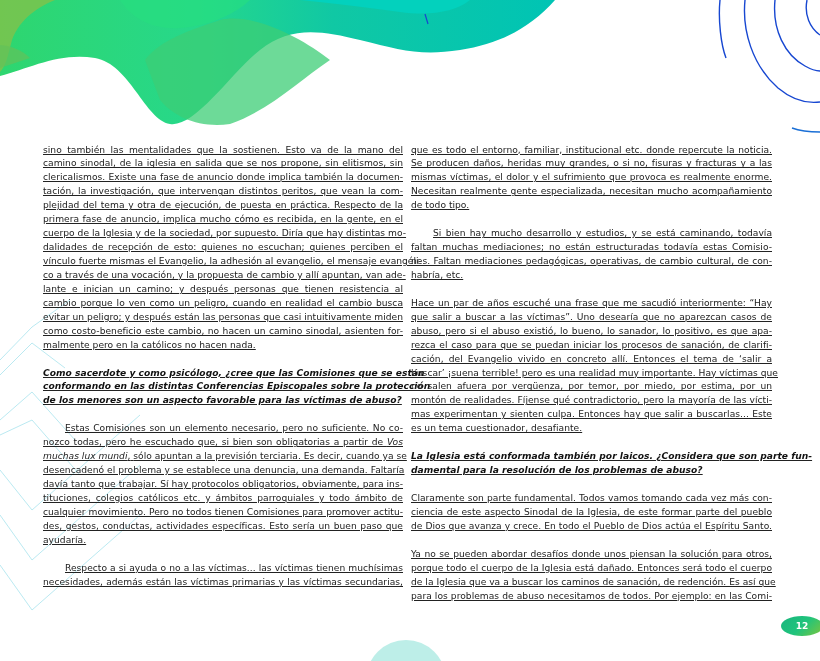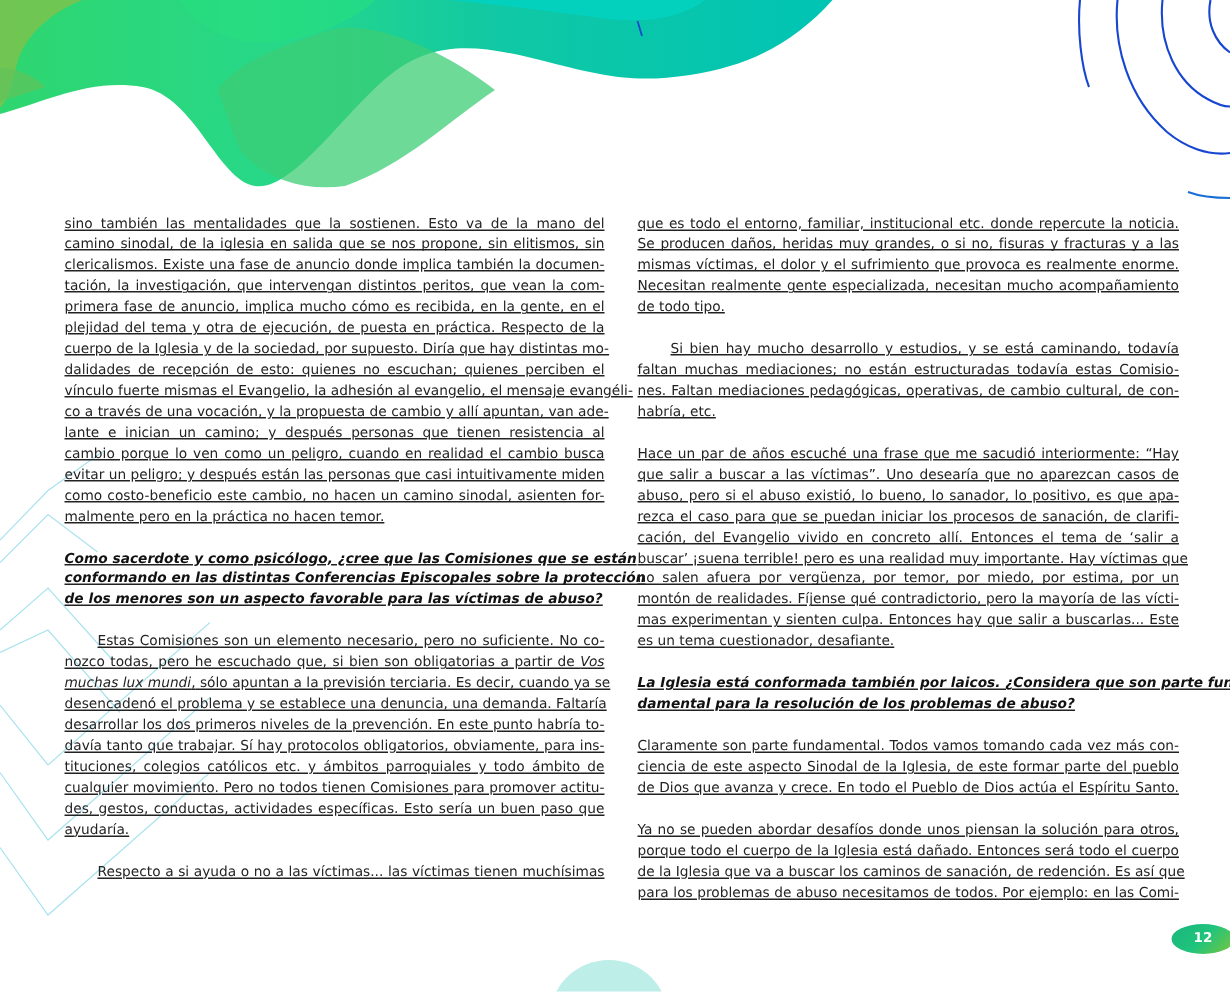--- a/index.html
+++ b/index.html
@@ -9,21 +9,21 @@
     font-family: "DejaVu Sans", sans-serif;
     color: #222222;
   }
   #header-art { position: absolute; left: 0; top: 0; width: 820px; height: 140px; }
   #left-art { position: absolute; left: 0; top: 300px; width: 140px; height: 320px; }
   #bottom-blob { position: absolute; left: 366px; top: 640px; width: 80px; height: 40px;
     border-radius: 40px 40px 0 0; background: #bdeee8; }
 
   .col { position: absolute; top: 143.5px; width: 360px; text-decoration: underline; }
   #col-left { left: 43px; }
-  #col-right { left: 425px; width: 361px; }
+  #col-right { left: 411px; width: 361px; }
 
   .line {
     display: block; height: 13.95px; line-height: 13.95px;
     font-size: 9.15px; letter-spacing: 0.02px;
     text-align: justify; text-align-last: justify;
     white-space: nowrap; overflow: visible;
   }
   .line.last { text-align-last: left; }
   .line.indent { padding-left: 22px; }
   .gap { height: 13.95px; }
@@ -80,54 +80,54 @@
 </svg>
 
 <div id="bottom-blob"></div>
 
 <div class="col" id="col-left">
   <div>
     <span class="line">sino también las mentalidades que la sostienen. Esto va de la mano del</span>
     <span class="line">camino sinodal, de la iglesia en salida que se nos propone, sin elitismos, sin</span>
     <span class="line">clericalismos. Existe una fase de anuncio donde implica también la documen-</span>
     <span class="line">tación, la investigación, que intervengan distintos peritos, que vean la com-</span>
+    <span class="line">plejidad del tema y otra de ejecución, de puesta en práctica. Respecto de la</span>
     <span class="line">primera fase de anuncio, implica mucho cómo es recibida, en la gente, en el</span>
-    <span class="line">plejidad del tema y otra de ejecución, de puesta en práctica. Respecto de la</span>
     <span class="line">cuerpo de la Iglesia y de la sociedad, por supuesto. Diría que hay distintas mo-</span>
     <span class="line">dalidades de recepción de esto: quienes no escuchan; quienes perciben el</span>
     <span class="line">vínculo fuerte mismas el Evangelio, la adhesión al evangelio, el mensaje evangéli-</span>
     <span class="line">co a través de una vocación, y la propuesta de cambio y allí apuntan, van ade-</span>
     <span class="line">lante e inician un camino; y después personas que tienen resistencia al</span>
     <span class="line">cambio porque lo ven como un peligro, cuando en realidad el cambio busca</span>
     <span class="line">evitar un peligro; y después están las personas que casi intuitivamente miden</span>
     <span class="line">como costo-beneficio este cambio, no hacen un camino sinodal, asienten for-</span>
-    <span class="line last">malmente pero en la práctica no hacen temor.</span>
+    <span class="line last">malmente pero en la católicos no hacen nada.</span>
   </div>
   <div class="gap"></div>
   <div class="q">
     <span class="line">Como sacerdote y como psicólogo, ¿cree que las Comisiones que se están</span>
     <span class="line">conformando en las distintas Conferencias Episcopales sobre la protección</span>
     <span class="line last">de los menores son un aspecto favorable para las víctimas de abuso?</span>
   </div>
   <div class="gap"></div>
   <div>
     <span class="line indent">Estas Comisiones son un elemento necesario, pero no suficiente. No co-</span>
     <span class="line"><span>nozco todas, pero he escuchado que, si bien son obligatorias a partir de </span><em>Vos</em></span>
     <span class="line"><em>muchas lux mundi</em><span>,</span> <span>sólo apuntan a la previsión  terciaria. Es decir, cuando ya se</span></span>
     <span class="line">desencadenó el problema y se establece una denuncia, una demanda. Faltaría</span>
-    <span class="line">desarrollar los dos primeros niveles de la prevención. En este punto habría to-</span>
     <span class="line">davía tanto que trabajar. Sí hay protocolos obligatorios, obviamente, para ins-</span>
     <span class="line">tituciones, colegios católicos etc. y ámbitos parroquiales y todo ámbito de</span>
     <span class="line">cualquier movimiento. Pero no todos tienen Comisiones para promover actitu-</span>
     <span class="line">des, gestos, conductas, actividades específicas. Esto sería un buen paso que</span>
     <span class="line last">ayudaría.</span>
   </div>
   <div class="gap"></div>
   <div>
     <span class="line indent">Respecto a si ayuda o no a las víctimas... las víctimas tienen muchísimas</span>
+    <span class="line">necesidades, además están las víctimas primarias y las víctimas secundarias,</span>
   </div>
 </div>
 
 <div class="col" id="col-right">
   <div>
     <span class="line">que es todo el entorno, familiar, institucional etc. donde repercute la noticia.</span>
     <span class="line">Se producen daños, heridas muy grandes, o si no, fisuras y fracturas y a las</span>
     <span class="line">mismas víctimas, el dolor y el sufrimiento que provoca es realmente enorme.</span>
     <span class="line">Necesitan realmente gente especializada, necesitan mucho acompañamiento</span>
     <span class="line last">de todo tipo.</span>

